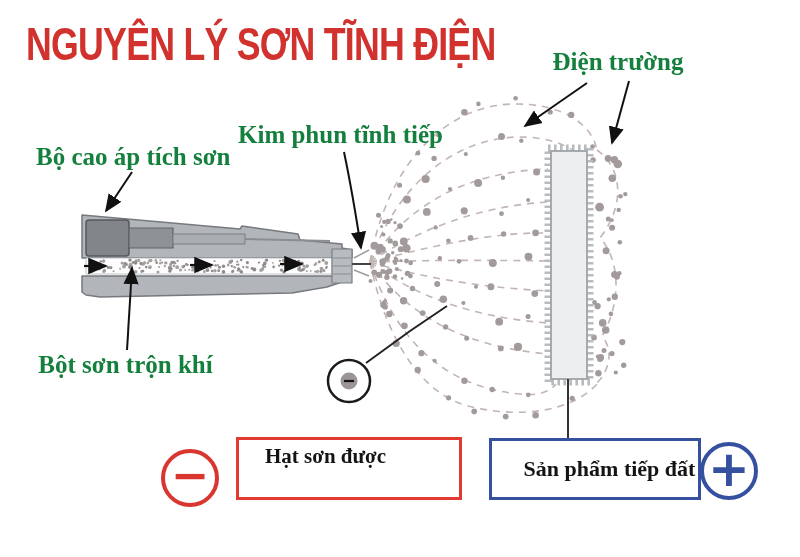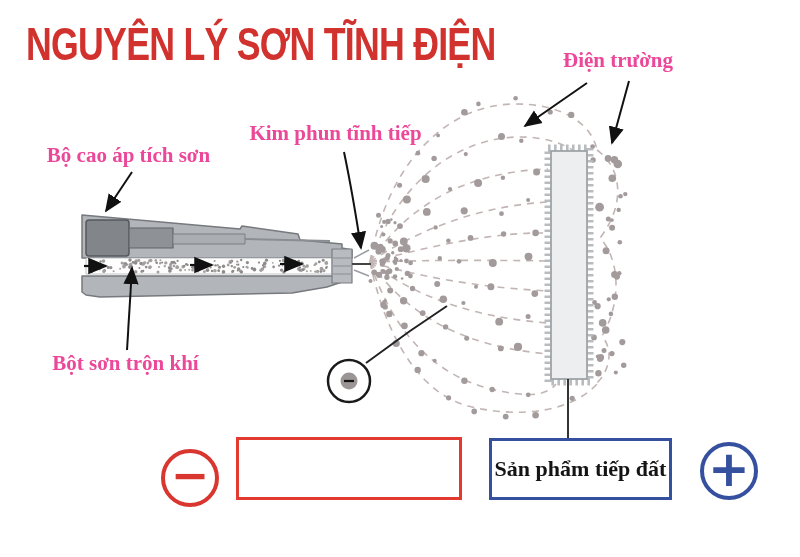--- a/index.html
+++ b/index.html
@@ -9,37 +9,37 @@
   }
   .abs{position:absolute;}
   #title{
     left:26px;top:20px;
     font-family:"Liberation Sans","DejaVu Sans",sans-serif;
     font-weight:700;font-size:47px;line-height:1.0;color:#d2322e;
     transform:scaleX(0.76);transform-origin:left top;letter-spacing:-1px;
     white-space:nowrap;
   }
   .diagram-label{
-    font-weight:700;font-size:21px;color:#ec4899;text-align:center;white-space:nowrap;
+    font-weight:700;font-size:25px;color:#15803d;text-align:center;white-space:nowrap;
   }
   #lbl-dien-truong{left:548px;top:48px;width:140px;}
   #lbl-kim-phun{left:238px;top:121px;width:195px;}
   #lbl-cao-ap{left:36px;top:143px;width:185px;}
   #lbl-bot-son{left:38px;top:351px;width:175px;text-align:center;}
   #box-charged{
     left:236px;top:437px;width:194px;height:54px;
     border:3px solid #e23a30;background:#fff;
     font-weight:700;font-size:21px;color:#141414;line-height:26px;
     padding:3px 0 0 26px;box-sizing:content-box;
   }
   #box-grounded{
     left:489px;top:438px;width:177px;height:56px;
     border:3px solid #35509e;background:#fff;
     font-weight:700;font-size:22px;color:#141414;
-    display:flex;align-items:center;justify-content:center;white-space:nowrap;
+    display:flex;align-items:center;justify-content:center;white-space:nowrap;padding-left:29px;
   }
   .pole{
     width:50px;height:50px;border-radius:50%;background:#fff;
     display:flex;align-items:center;justify-content:center;
     font-family:"DejaVu Sans",sans-serif;font-weight:700;
   }
   #pole-neg{left:161px;top:449px;border:4px solid #d8362f;color:#d8362f;}
   #pole-neg .glyph{font-size:46px;line-height:40px;margin-top:-6px;}
   #pole-pos{left:700px;top:442px;border:4px solid #35509e;color:#35509e;}
   #pole-pos .glyph{font-size:50px;line-height:44px;margin-top:-5px;}
@@ -442,20 +442,21 @@
 </svg>
 
 <div id="title" class="abs">NGUYÊN LÝ SƠN TĨNH ĐIỆN</div>
 
 <div id="lbl-dien-truong" class="abs diagram-label">Điện trường</div>
 <div id="lbl-kim-phun" class="abs diagram-label">Kim phun tĩnh tiếp</div>
 <div id="lbl-cao-ap" class="abs diagram-label">Bộ cao áp tích sơn</div>
 <div id="lbl-bot-son" class="abs diagram-label">Bột sơn trộn khí</div>
 
 <div id="box-charged" class="abs">
+  <div>Hạt sơn được</div>
 </div>
 
 <div id="box-grounded" class="abs">
   <span>Sản phẩm tiếp đất</span>
 </div>
 
 <div id="pole-neg" class="abs pole">
   <span class="glyph">−</span>
 </div>
 <div id="pole-pos" class="abs pole">

